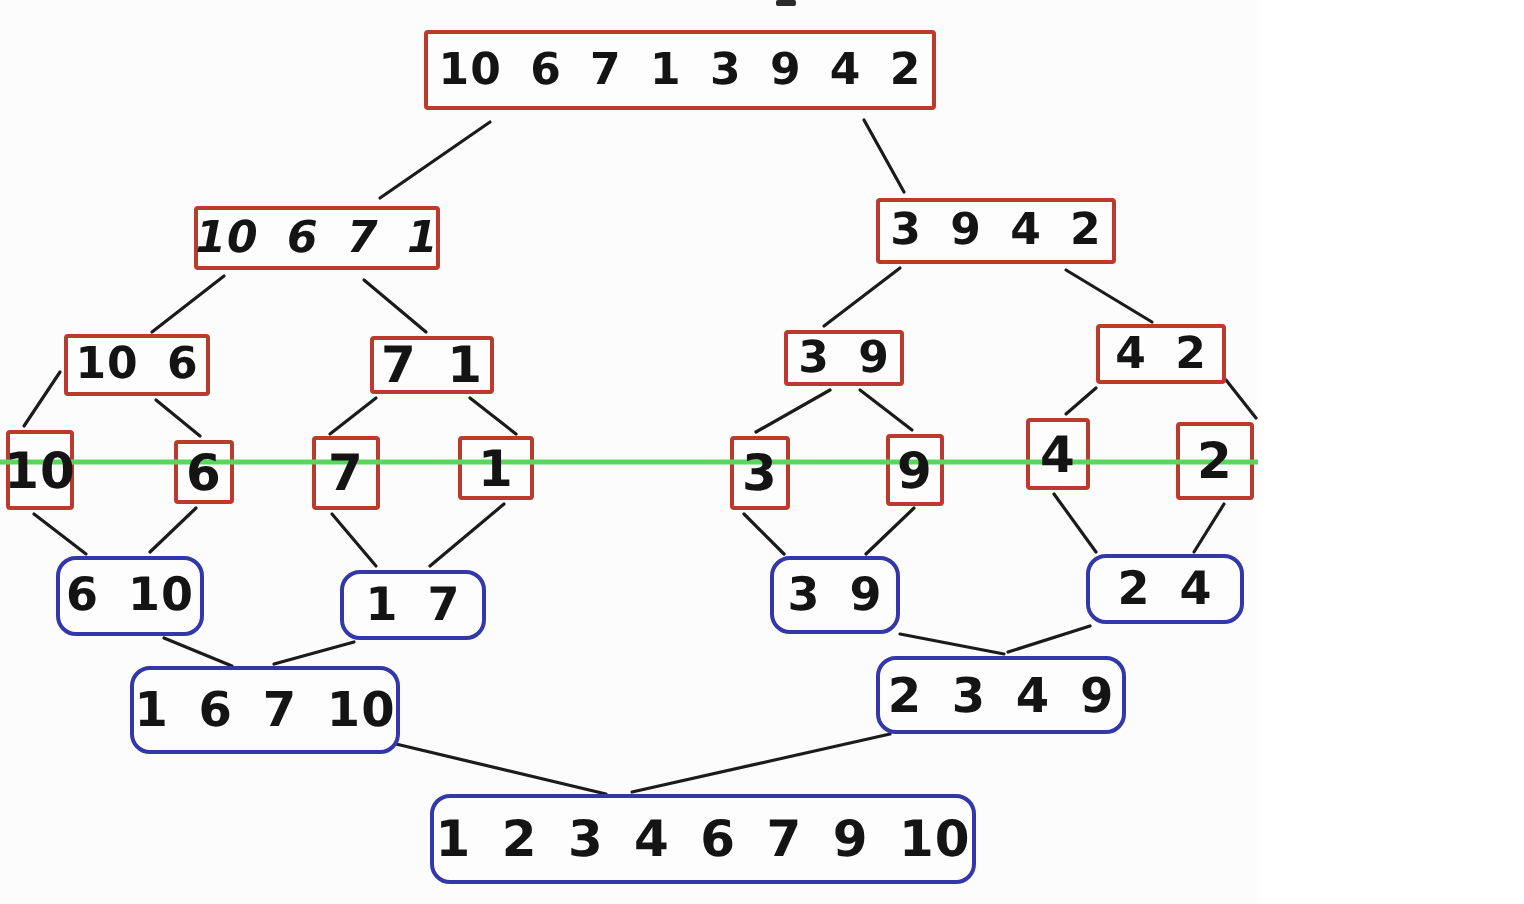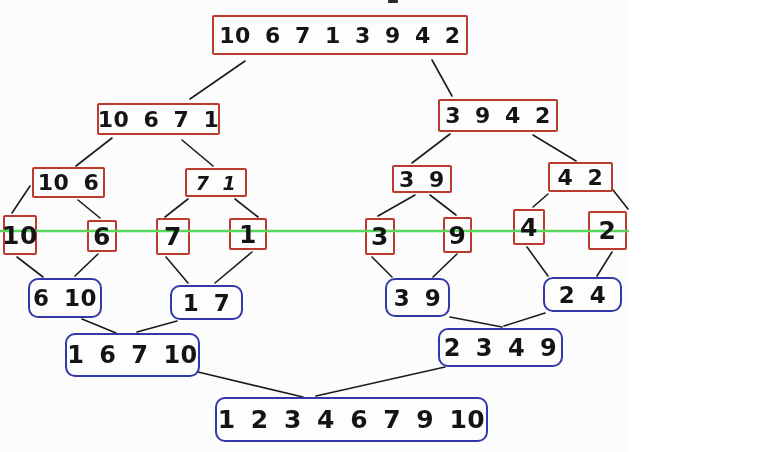--- a/index.html
+++ b/index.html
@@ -62,30 +62,30 @@
       <line x1="450" y1="317" x2="502" y2="327" stroke="#1b1b1b" stroke-width="1.6" stroke-linecap="round"></line>
       <line x1="545" y1="313" x2="504" y2="326" stroke="#1b1b1b" stroke-width="1.6" stroke-linecap="round"></line>
       <line x1="198" y1="372" x2="303" y2="397" stroke="#1b1b1b" stroke-width="1.6" stroke-linecap="round"></line>
       <line x1="445" y1="367" x2="316" y2="396" stroke="#1b1b1b" stroke-width="1.6" stroke-linecap="round"></line>
     </svg>
 
   <div id="nodes">
       <div class="node split" style="left: 212px; top: 15px; width: 256px; height: 40px; font-size: 22px;">
         <span class="ntext">10 6 7 1 3 9 4 2</span>
       </div>
-      <div class="node split" style="left: 97px; top: 103px; width: 123px; height: 32px; font-size: 22px;">
+      <div class="node split" style="left: 97px; top: 103px; width: 123px; height: 32px; font-size: 22px; font-style: italic;">
         <span class="ntext">10 6 7 1</span>
       </div>
       <div class="node split" style="left: 438px; top: 99px; width: 120px; height: 33px; font-size: 22px;">
         <span class="ntext">3 9 4 2</span>
       </div>
       <div class="node split" style="left: 32px; top: 167px; width: 73px; height: 31px; font-size: 22px;">
         <span class="ntext">10 6</span>
       </div>
-      <div class="node split" style="left: 185px; top: 168px; width: 62px; height: 29px; font-size: 19px; font-style: italic;">
+      <div class="node split" style="left: 185px; top: 168px; width: 62px; height: 29px; font-size: 25px;">
         <span class="ntext">7 1</span>
       </div>
       <div class="node split" style="left: 392px; top: 165px; width: 60px; height: 28px; font-size: 22px;">
         <span class="ntext">3 9</span>
       </div>
       <div class="node split" style="left: 548px; top: 162px; width: 65px; height: 30px; font-size: 22px;">
         <span class="ntext">4 2</span>
       </div>
       <div class="node split" style="left: 3px; top: 215px; width: 34px; height: 40px; font-size: 25px;">
         <span class="ntext">10</span>

